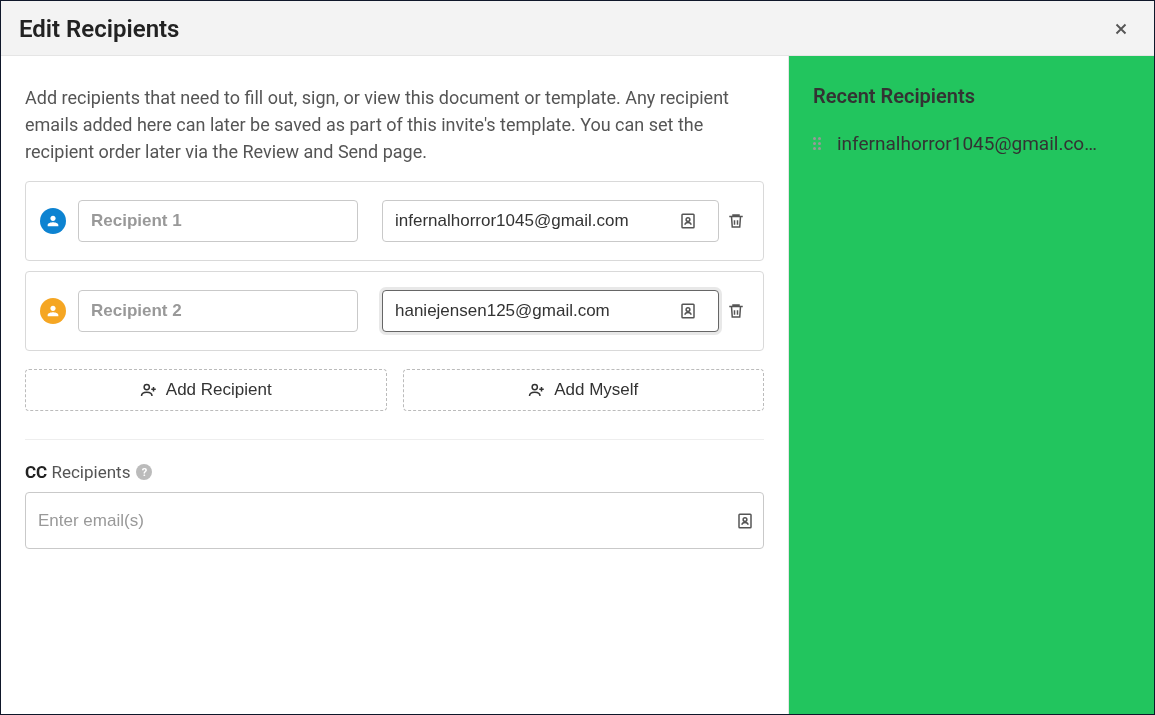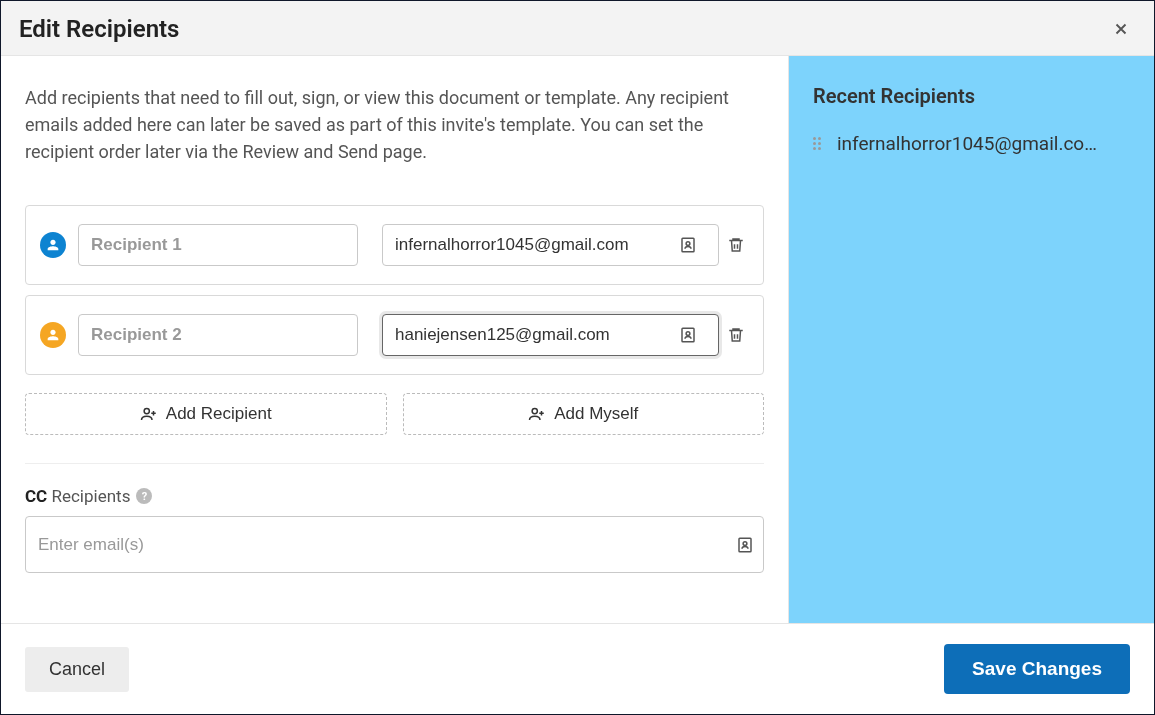--- a/index.html
+++ b/index.html
@@ -3,22 +3,22 @@
 <meta charset="utf-8">
 <style>
   * { box-sizing: border-box; margin: 0; padding: 0; }
   html, body { width: 1155px; height: 715px; font-family: -apple-system, BlinkMacSystemFont, "Segoe UI", Roboto, sans-serif; color: #333; background: #fff; }
   .modal { width: 1155px; height: 715px; border: 1px solid #0f172a; display: flex; flex-direction: column; }
   .header { display: flex; align-items: center; justify-content: space-between; padding: 14px 24px 12px 18px; background: #f3f3f3; border-bottom: 1px solid #e5e5e5; }
   .header h1 { font-size: 24px; font-weight: 600; color: #222; }
   .close-icon { width: 18px; height: 18px; cursor: pointer; color: #555; }
   .body-split { flex: 1; display: flex; overflow: hidden; }
   .left-pane { width: 788px; padding: 28px 24px 24px 24px; border-right: 1px solid #e5e5e5; background: #fff; overflow-y: auto; }
-  .right-pane { flex: 1; padding: 28px 24px; background: #7dd3fc; }
-  .intro { font-size: 18px; line-height: 1.5; color: #555; margin-bottom: 40px; }
+  .right-pane { flex: 1; padding: 28px 24px; background: #22c55e; }
+  .intro { font-size: 18px; line-height: 1.5; color: #555; margin-bottom: 16px; }
   .recipient-row { border: 1px solid #d9d9d9; border-radius: 4px; padding: 18px 14px; display: flex; align-items: center; gap: 12px; margin-bottom: 10px; }
   .avatar { width: 26px; height: 26px; border-radius: 50%; display: flex; align-items: center; justify-content: center; flex-shrink: 0; }
   .avatar svg { width: 16px; height: 16px; fill: #fff; }
   .avatar.blue { background: #0d83d1; }
   .avatar.orange { background: #f5a623; }
   .name-input { flex: 0 0 280px; height: 42px; border: 1px solid #c9c9c9; border-radius: 4px; padding: 0 12px; font-size: 17px; color: #555; font-weight: bold; }
   .email-wrap { position: relative; flex: 1; }
   .email-input { width: 100%; height: 42px; border: 1px solid #c9c9c9; border-radius: 4px; padding: 0 40px 0 12px; font-size: 17px; color: #333; margin-left: 12px; }
   .email-input.focused { border: 1px solid #666; box-shadow: 0 0 0 3px rgba(100,100,100,0.15); outline: none; }
   .contact-icon { position: absolute; right: 10px; top: 50%; transform: translateY(-50%); width: 18px; height: 18px; color: #555; cursor: pointer; }
@@ -144,18 +144,14 @@
             <span></span>
             <span></span>
             <span></span>
         </div>
         <span class="recent-email">infernalhorror1045@gmail.co…</span>
       </div>
     </div>
 
   </div>
 
-  <div class="footer">
-    <button class="cancel-btn">Cancel</button>
-    <button class="save-btn">Save Changes</button>
-  </div>
 
 </div>
 
 </body></html>

